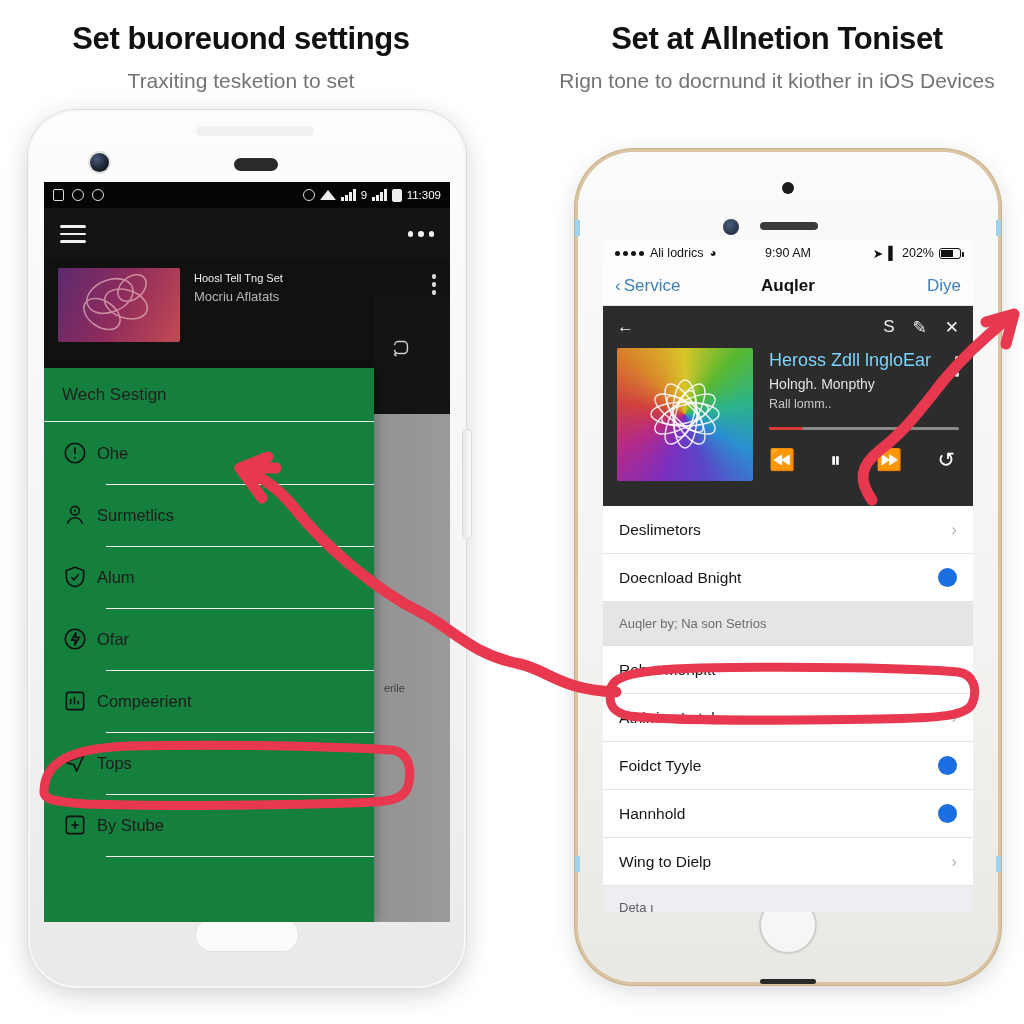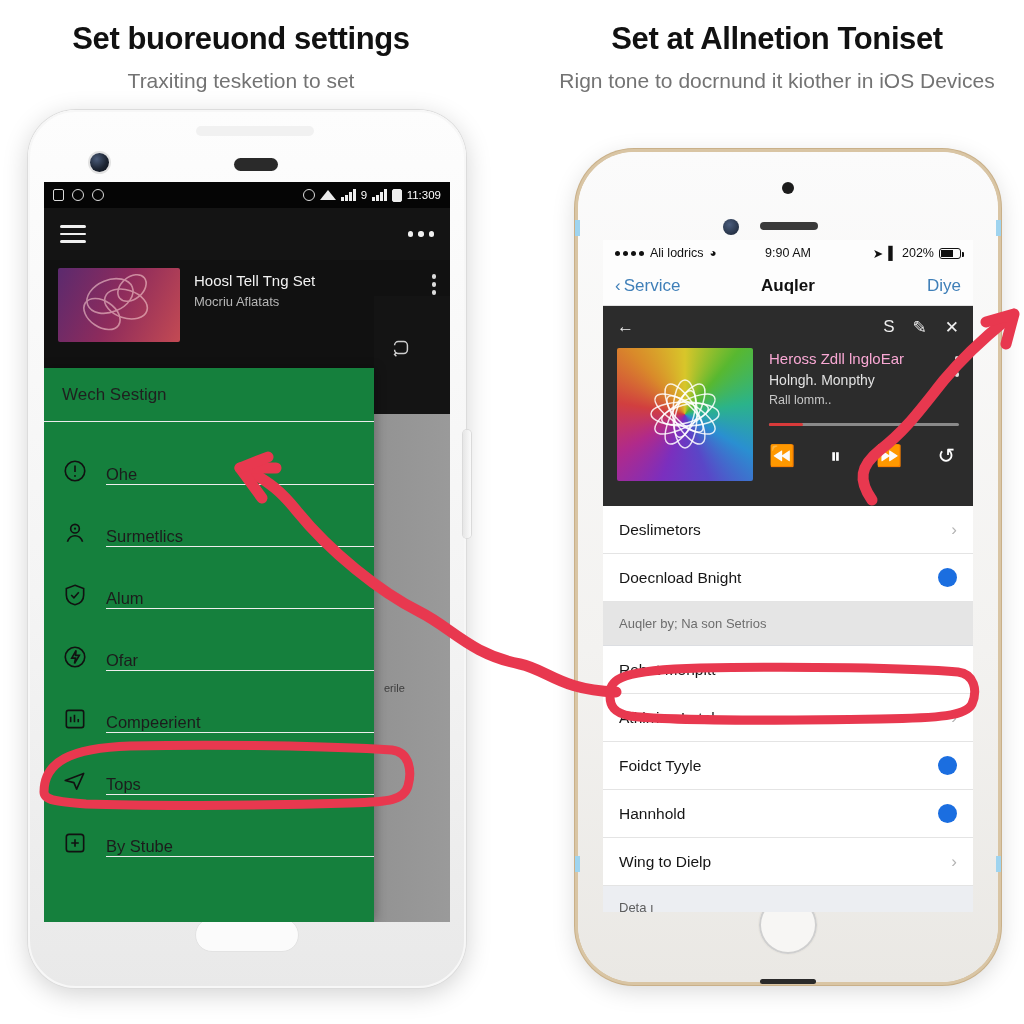--- a/index.html
+++ b/index.html
@@ -103,21 +103,21 @@
     display:flex; align-items:flex-start; gap:14px; padding:8px 14px 0 14px;
     background:#111; height:86px;
   }
   .album-art{
     width:122px; height:74px; border-radius:2px; flex:none;
     background:linear-gradient(115deg,#5b2a6e 0%,#8d2b5c 48%,#c34a53 100%);
     position:relative; overflow:hidden;
   }
   .album-art svg{ position:absolute; left:12px; top:-2px; opacity:.55; }
   .now-txt{ padding-top:4px; flex:1; min-width:0;}
-  .now-title{ color:#f2f2f2; font-size:15px; white-space:nowrap; overflow:hidden;}
+  .now-title{ color:#f2f2f2; font-size:11px; white-space:nowrap; overflow:hidden;}
   .now-sub{ color:#b6b6b6; font-size:13px; margin-top:5px; white-space:nowrap; overflow:hidden;}
   .now-kebab{ display:flex; flex-direction:column; gap:3.5px; padding-top:6px;}
   .now-kebab i{ width:4.5px;height:4.5px;border-radius:50%;background:#dcdcdc;display:block;}
 
   
   #android-scrim{
     position:absolute; left:0; top:186px; width:406px; height:554px;
     background:linear-gradient(90deg, rgba(90,90,90,.0) 0%, rgba(90,90,90,.0) 60%, #8a8a8a 60%, #9a9a9a 100%);
   }
   #android-scrim-dark{
@@ -131,21 +131,21 @@
   }
   #android-drawer{
     position:absolute; left:0; top:186px; width:330px; height:554px;
     background:#15803d; box-shadow:2px 0 10px rgba(0,0,0,.28);
   }
   #drawer-title{
     height:54px; display:flex; align-items:center; padding:0 18px;
     font-size:17px; color:#1f1f1f; border-bottom:1px solid #ebebeb;
   }
   .drawer-item{
-    height:62px; display:flex; align-items:flex-end; padding:0 18px; gap:18px;
+    height:62px; display:flex; align-items:center; padding:0 18px; gap:9px;
     position:relative;
   }
   .drawer-item + .drawer-item::before{
     content:""; position:absolute; left:62px; right:0; top:0; height:1px; background:#eeeeee;
   }
   .drawer-item .di-label{ font-size:16.5px; color:#1c1c1c; }
   .drawer-ic{ width:26px; height:26px; flex:none; color:#111; }
 
   
   #ios-phone{
@@ -213,21 +213,21 @@
   #ios-player-tools .spacer{ margin-left:auto; }
   .pt-ic{ font-size:17px; color:#efefef; }
   #ios-player-body{ display:flex; gap:16px; padding:0 14px; }
   #ios-art{
     width:136px; height:133px; flex:none; border-radius:2px; overflow:hidden; position:relative;
     background:
       conic-gradient(from 200deg,#7b2fbe,#b12a8a,#d13f3f,#d98a2a,#d8c62a,#58b830,#2bb38a,#2a8fd1,#5a46c7,#7b2fbe);
   }
   #ios-art svg{ position:absolute; inset:0; }
   #ios-meta{ flex:1; min-width:0; padding-top:2px; }
-  .ios-track{ color:#f9a8d4; font-size:15px; white-space:nowrap; overflow:hidden;}
+  .ios-track{ color:#7dd3fc; font-size:18px; white-space:nowrap; overflow:hidden;}
   .ios-artist{ color:#e2e2e2; font-size:14px; margin-top:5px; white-space:nowrap; overflow:hidden;}
   .ios-extra{ color:#c6c6c6; font-size:12.5px; margin-top:5px; white-space:nowrap; overflow:hidden;}
   #ios-progress{ margin-top:16px; height:3px; background:#8a8a8a; border-radius:2px; position:relative;}
   #ios-progress i{ position:absolute; left:0; top:0; bottom:0; width:18%; background:#d93a3a; border-radius:2px; display:block;}
   #ios-controls{ margin-top:18px; display:flex; align-items:center; gap:0; justify-content:space-between; padding-right:4px;}
   #ios-controls span{ color:#fff; font-size:21px; }
 
   
   .ios-row{
     height:48px; display:flex; align-items:center; padding:0 16px;

